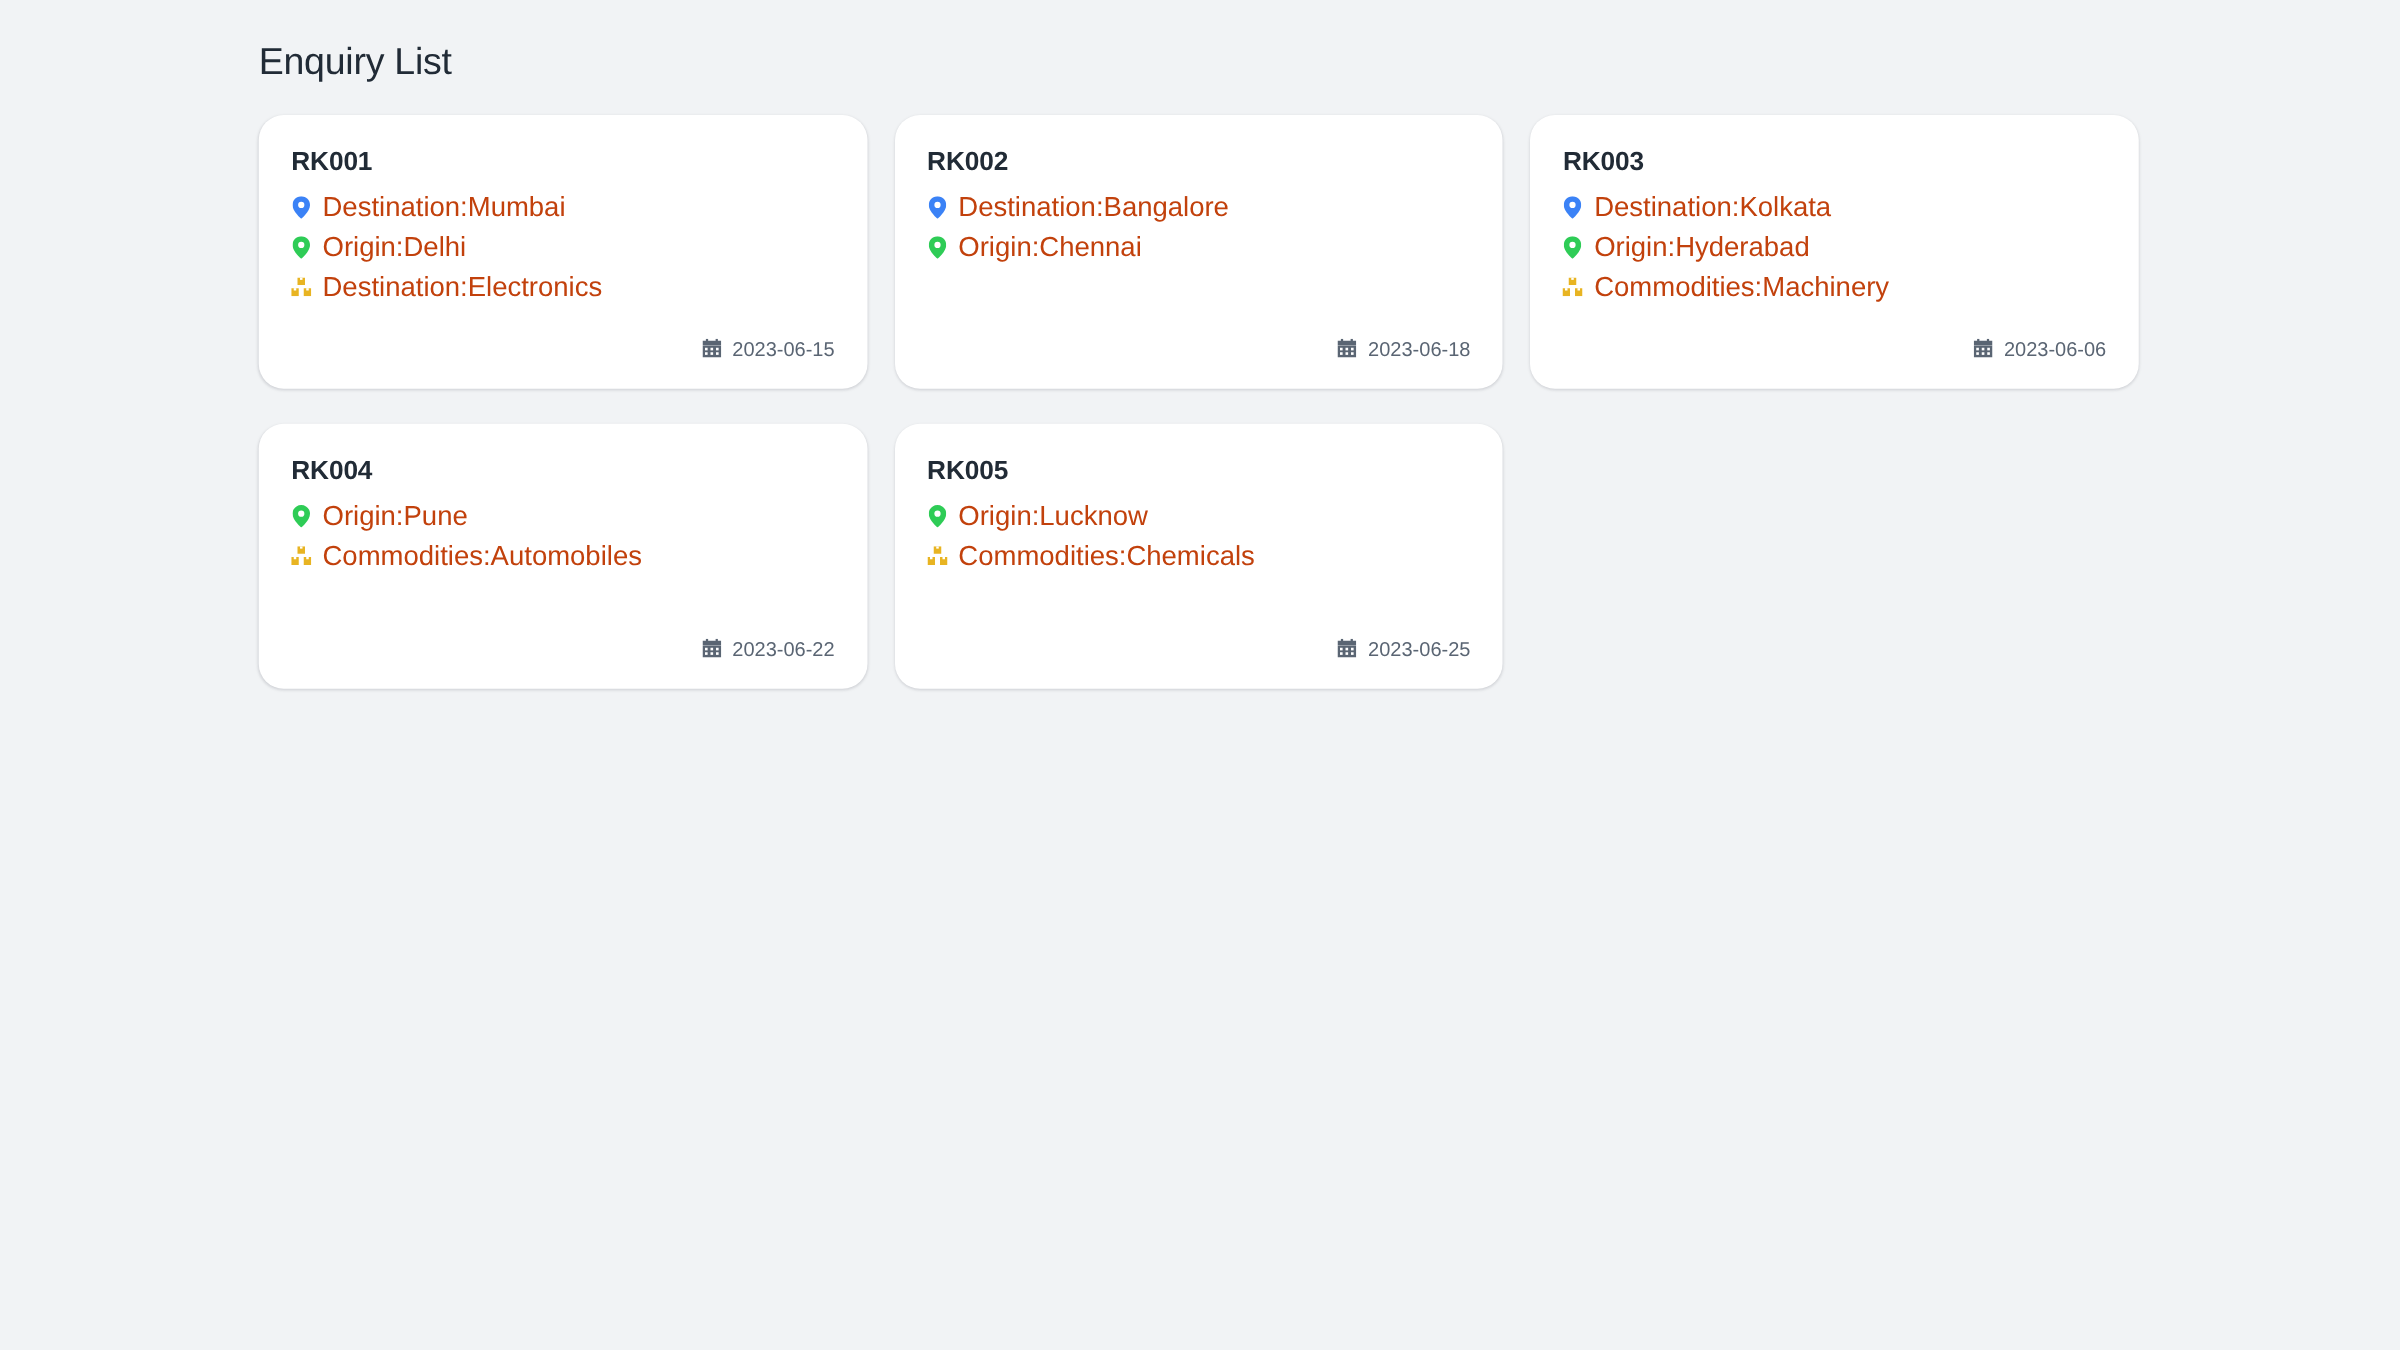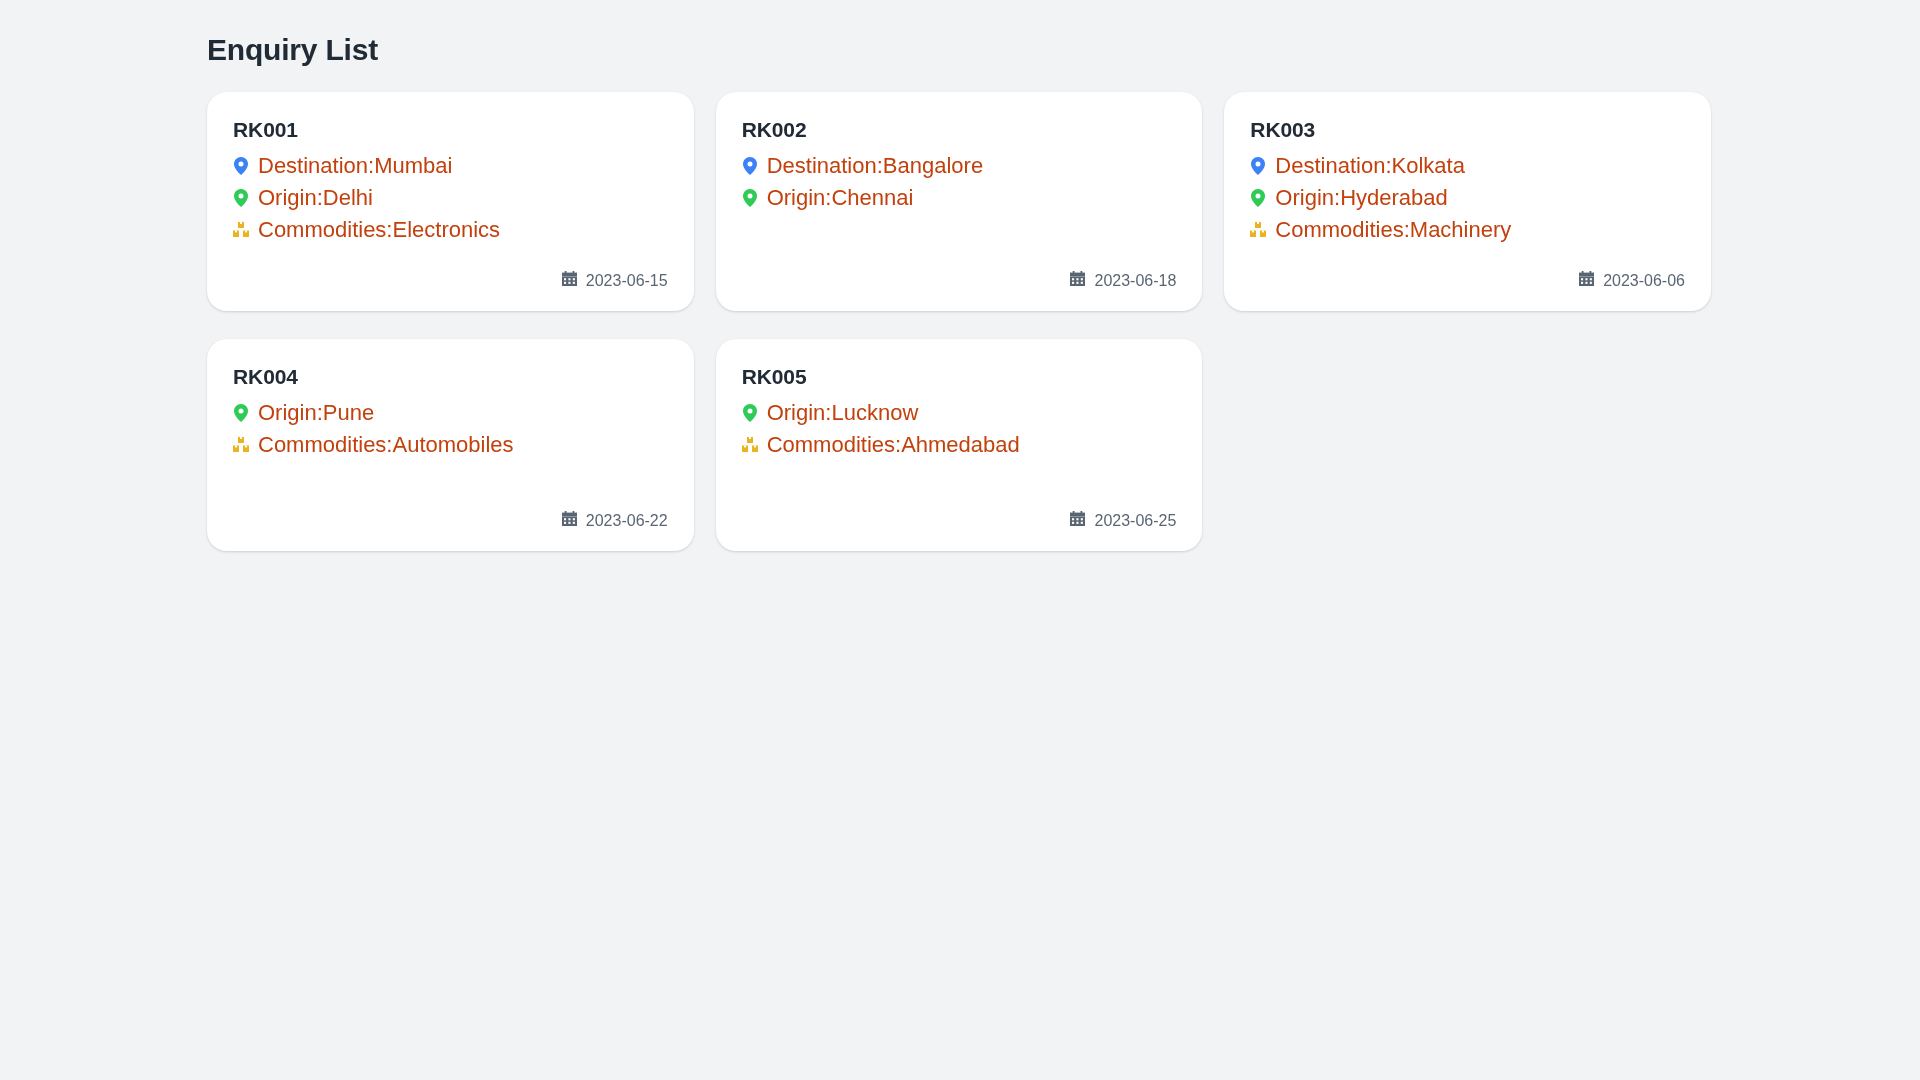--- a/index.html
+++ b/index.html
@@ -18,21 +18,21 @@
   }
 
   .page {
     width: 1920px;
     height: 1080px;
     padding: 30px 209px 0 207px;
   }
 
   .page-title {
     font-size: 30px;
-    font-weight: 700;
+    font-weight: 400;
     color: #212b36;
     letter-spacing: -0.2px;
     line-height: 40px;
     margin-bottom: 22px;
   }
 
   .card-grid {
     display: grid;
     grid-template-columns: repeat(3, 1fr);
     column-gap: 22px;
@@ -151,21 +151,21 @@
             <path d="M0 8.5h6V15H0z"></path>
             <path d="M10 8.5h6V15h-6z"></path>
           </g>
           <g fill="#ffffff">
             <rect x="7" y="0" width="2" height="1.9"></rect>
             <rect x="2" y="8.5" width="2" height="1.9"></rect>
             <rect x="12" y="8.5" width="2" height="1.9"></rect>
           </g>
         </svg>
       </span>
-      <span>Commodities:Electronics</span>
+      <span>Destination:Electronics</span>
     </div>
 
     <div class="card-footer">
       <span class="date-icon">
         <svg width="15" height="15" viewBox="0 0 15 15" xmlns="http://www.w3.org/2000/svg">
           <rect x="2.7" y="0" width="1.8" height="3" fill="#5a6573"></rect>
           <rect x="10.5" y="0" width="1.8" height="3" fill="#5a6573"></rect>
           <rect x="0" y="1.6" width="15" height="3.6" fill="#5a6573"></rect>
           <rect x="0" y="5.4" width="15" height="9.6" fill="#5a6573"></rect>
           <g fill="#ffffff">
@@ -360,21 +360,21 @@
             <path d="M0 8.5h6V15H0z"></path>
             <path d="M10 8.5h6V15h-6z"></path>
           </g>
           <g fill="#ffffff">
             <rect x="7" y="0" width="2" height="1.9"></rect>
             <rect x="2" y="8.5" width="2" height="1.9"></rect>
             <rect x="12" y="8.5" width="2" height="1.9"></rect>
           </g>
         </svg>
       </span>
-      <span>Commodities:Ahmedabad</span>
+      <span>Commodities:Chemicals</span>
     </div>
 
     <div class="card-footer">
       <span class="date-icon">
         <svg width="15" height="15" viewBox="0 0 15 15" xmlns="http://www.w3.org/2000/svg">
           <rect x="2.7" y="0" width="1.8" height="3" fill="#5a6573"></rect>
           <rect x="10.5" y="0" width="1.8" height="3" fill="#5a6573"></rect>
           <rect x="0" y="1.6" width="15" height="3.6" fill="#5a6573"></rect>
           <rect x="0" y="5.4" width="15" height="9.6" fill="#5a6573"></rect>
           <g fill="#ffffff">

